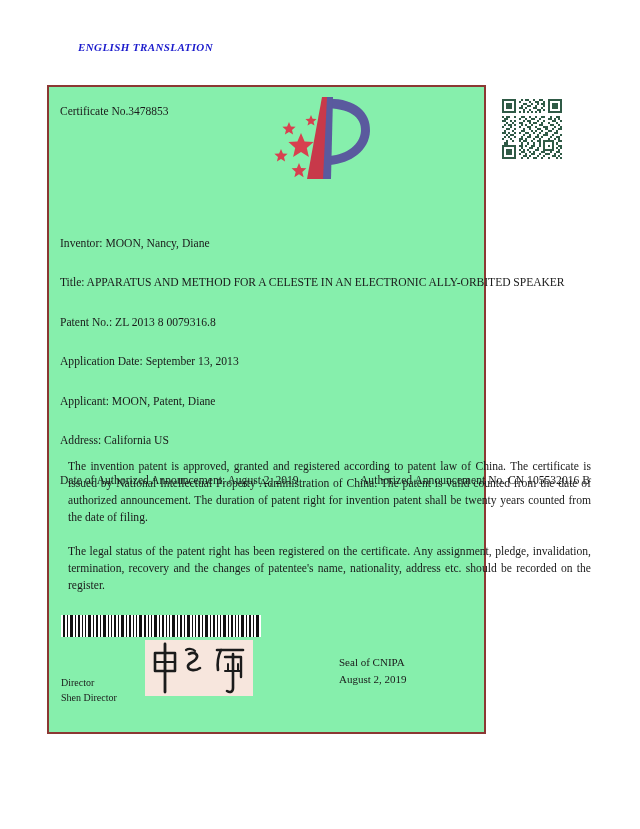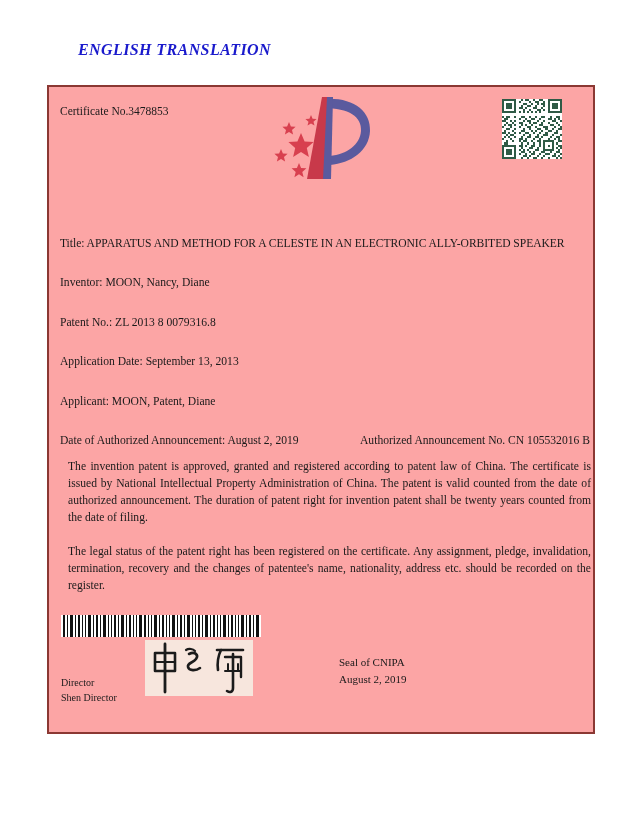--- a/index.html
+++ b/index.html
@@ -17,36 +17,36 @@
   }
 
   
   .translation-header {
     position: absolute;
     left: 78px;
     top: 41px;
     font-family: "Liberation Serif", "DejaVu Serif", serif;
     font-weight: bold;
     font-style: italic;
-    font-size: 16px;
+    font-size: 11px;
     letter-spacing: 0.4px;
     color: #1a1acc;
     white-space: nowrap;
   }
 
   
   .certificate-frame {
     position: absolute;
     left: 47px;
     top: 85px;
-    width: 548px;
+    width: 439px;
     height: 649px;
     box-sizing: border-box;
     border: 2.5px solid #8b3833;
-    background: #fca5a5;
+    background: #86efac;
   }
 
   
   .cert-no {
     position: absolute;
     left: 11px;
     top: 18px;
     font-size: 11.5px;
     white-space: nowrap;
   }
@@ -380,25 +380,26 @@
           <rect x="19" y="28" width="1" height="1"></rect>
         <rect x="22" y="28" width="1" height="1"></rect>
           <rect x="26" y="28" width="1" height="1"></rect>
         <rect x="28" y="28" width="1" height="1"></rect>
       </g>
     </svg>
   </div>
 
 
   <div class="fields">
+    <div class="field-row">Inventor: MOON, Nancy, Diane</div>
     <div class="field-row title-row">Title: APPARATUS AND METHOD FOR A CELESTE IN AN ELECTRONIC ALLY-ORBITED SPEAKER</div>
-    <div class="field-row">Inventor: MOON, Nancy, Diane</div>
     <div class="field-row">Patent No.: ZL 2013 8 0079316.8</div>
     <div class="field-row">Application Date: September 13, 2013</div>
     <div class="field-row">Applicant: MOON, Patent, Diane</div>
+    <div class="field-row">Address: California US</div>
     <div class="field-row field-split">
       <span class="left">Date of Authorized Announcement: August 2, 2019</span>
       <span class="right">Authorized Announcement No. CN 105532016 B</span>
     </div>
   </div>
 
   <div class="body-paras">
     <p class="para">The invention patent is approved, granted and registered according to patent law of China. The certificate is issued by National Intellectual Property Administration of China. The patent is valid counted from the date of authorized announcement. The duration of patent right for invention patent shall be twenty years counted from the date of filing.</p>
     <p class="para">The legal status of the patent right has been registered on the certificate. Any assignment, pledge, invalidation, termination, recovery and the changes of patentee's name, nationality, address etc. should be recorded on the register.</p>
   </div>

